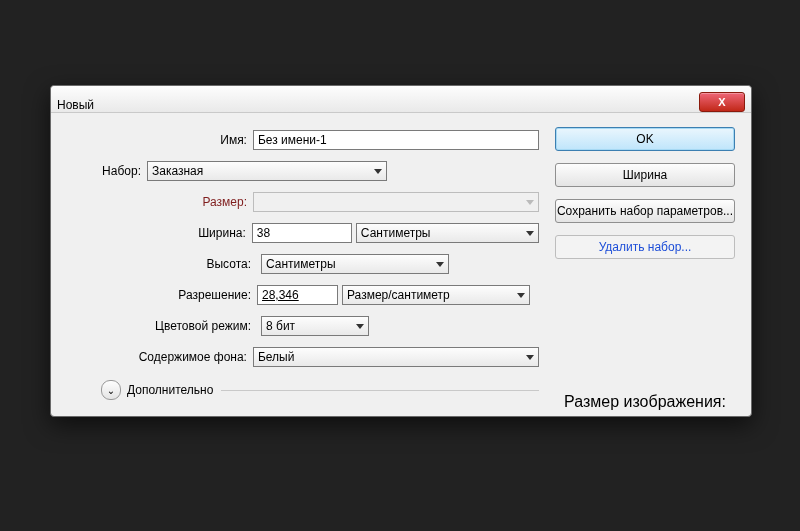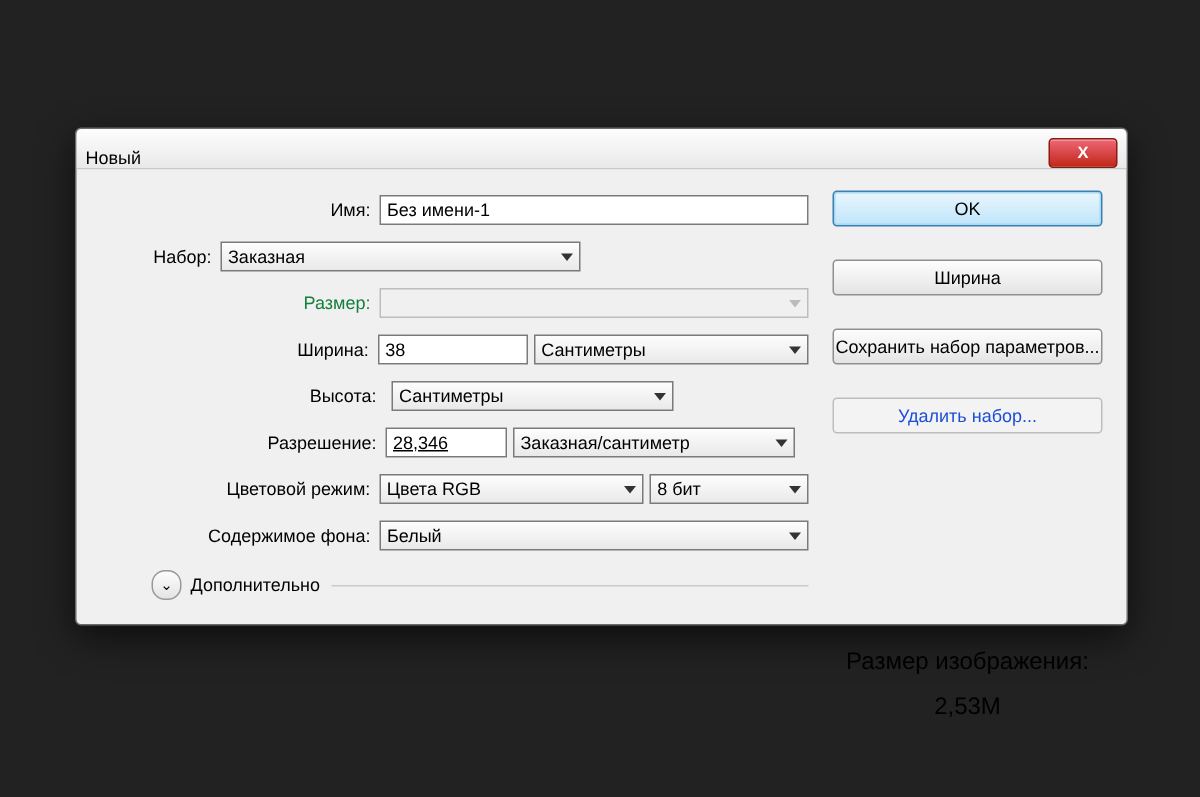--- a/index.html
+++ b/index.html
@@ -2,33 +2,33 @@
 <html><head>
 <meta charset="utf-8">
 <style>
 html,body{margin:0;padding:0;width:800px;height:531px;background:#222;font-family:Tahoma,Arial,sans-serif;font-size:12px;color:#000;overflow:hidden}
 .dialog{position:absolute;left:50px;top:85px;width:700px;height:330px;background:#f0f0f0;border:1px solid #6a6a6a;box-shadow:0 8px 24px rgba(0,0,0,.6);border-radius:4px}
 .titlebar{height:26px;background:linear-gradient(#fdfdfd,#e9e9e9);border-bottom:1px solid #c9c9c9;display:flex;align-items:flex-end;padding:0 6px;border-radius:4px 4px 0 0}
 .title{font-size:12px;color:#000}
 .close-btn{margin-left:auto;width:44px;height:18px;background:linear-gradient(#e67,#c12818);border:1px solid #8a1a0c;border-radius:3px;display:flex;align-items:center;justify-content:center;color:#fff;font-weight:bold;font-size:11px;box-shadow:inset 0 1px 0 rgba(255,255,255,.3)}
 .body{padding:14px 16px 14px 10px;display:flex;gap:16px}
 .left{flex:1;min-width:0}
-.right{width:180px;display:flex;flex-direction:column;gap:22px}
+.right{width:180px;display:flex;flex-direction:column;gap:12px}
 .btn{height:22px;background:linear-gradient(#fdfdfd,#e4e4e4);border:1px solid #8f8f8f;border-radius:3px;display:flex;align-items:center;justify-content:center;font-size:12px;cursor:pointer}
 .btn.primary{border-color:#3c7fb1;background:linear-gradient(#eaf6fd,#bfe5fb);box-shadow:0 0 0 1px #a6d9f4 inset}
 .btn.disabled{color:#1d4ed8;border-color:#bdbdbd;background:#f3f3f3}
 .row{display:flex;align-items:center;height:26px;margin-bottom:5px}
 .lbl{text-align:right;padding-right:6px;min-width:0}
 .field{height:20px;border:1px solid #7a7a7a;background:#fff;padding:0 4px;font-family:inherit;font-size:12px;box-sizing:border-box;outline:none}
 .field.focus{border-color:#3c7fb1;box-shadow:0 0 0 1px #8dcff5}
 .select{height:20px;border:1px solid #7a7a7a;background:linear-gradient(#fdfdfd,#e9e9e9);display:flex;align-items:center;padding:0 4px;box-sizing:border-box;position:relative;cursor:pointer}
 .select.disabled{background:#f0f0f0;color:#9a9a9a;border-color:#bdbdbd}
 .caret{margin-left:auto;width:0;height:0;border-left:4px solid transparent;border-right:4px solid transparent;border-top:5px solid #333}
 .select.disabled .caret{border-top-color:#bbb}
-.lbl.disabled{color:#15803d}
+.lbl.disabled{color:#7f1d1d}
 .adv{display:flex;align-items:center;margin-top:10px}
 .adv-btn{width:18px;height:18px;border:1px solid #999;border-radius:9px;background:linear-gradient(#fdfdfd,#e4e4e4);display:flex;align-items:center;justify-content:center;margin-right:6px;font-size:10px}
 .adv-line{flex:1;height:1px;background:#c9c9c9;margin-left:8px}
 .imgsize{margin-top:116px;text-align:center;font-size:16px;line-height:1.9}
 </style>
 </head>
 <body>
 
 <div class="dialog">
   <div class="titlebar">
@@ -75,31 +75,27 @@
         <div class="select" style="width:188px;margin-left:4px">
           <span>Сантиметры</span>
           <span class="caret"></span>
         </div>
       </div>
 
       <div class="row">
         <span class="lbl" style="width:190px">Разрешение:</span>
         <input class="field" style="width: 81px; text-decoration: underline;" value="28,346">
         <div class="select" style="width:188px;margin-left:4px">
-          <span>Заказная/сантиметр</span>
+          <span>Размер/сантиметр</span>
           <span class="caret"></span>
         </div>
       </div>
 
       <div class="row">
         <span class="lbl" style="width:190px">Цветовой режим:</span>
-        <div class="select" style="width:180px">
-          <span>Цвета RGB</span>
-          <span class="caret"></span>
-        </div>
         <div class="select" style="width:108px;margin-left:4px">
           <span>8 бит</span>
           <span class="caret"></span>
         </div>
       </div>
 
       <div class="row">
         <span class="lbl" style="width:190px">Содержимое фона:</span>
         <div class="select" style="width:292px">
           <span>Белый</span>
@@ -124,17 +120,16 @@
           <span>Ширина</span>
         </div>
       <div class="btn">
           <span>Сохранить набор параметров...</span>
         </div>
       <div class="btn disabled">
           <span>Удалить набор...</span>
         </div>
       <div class="imgsize">
         <div>Размер изображения:</div>
-        <div>2,53M</div>
       </div>
     </div>
   </div>
 </div>
 
 </body></html>

